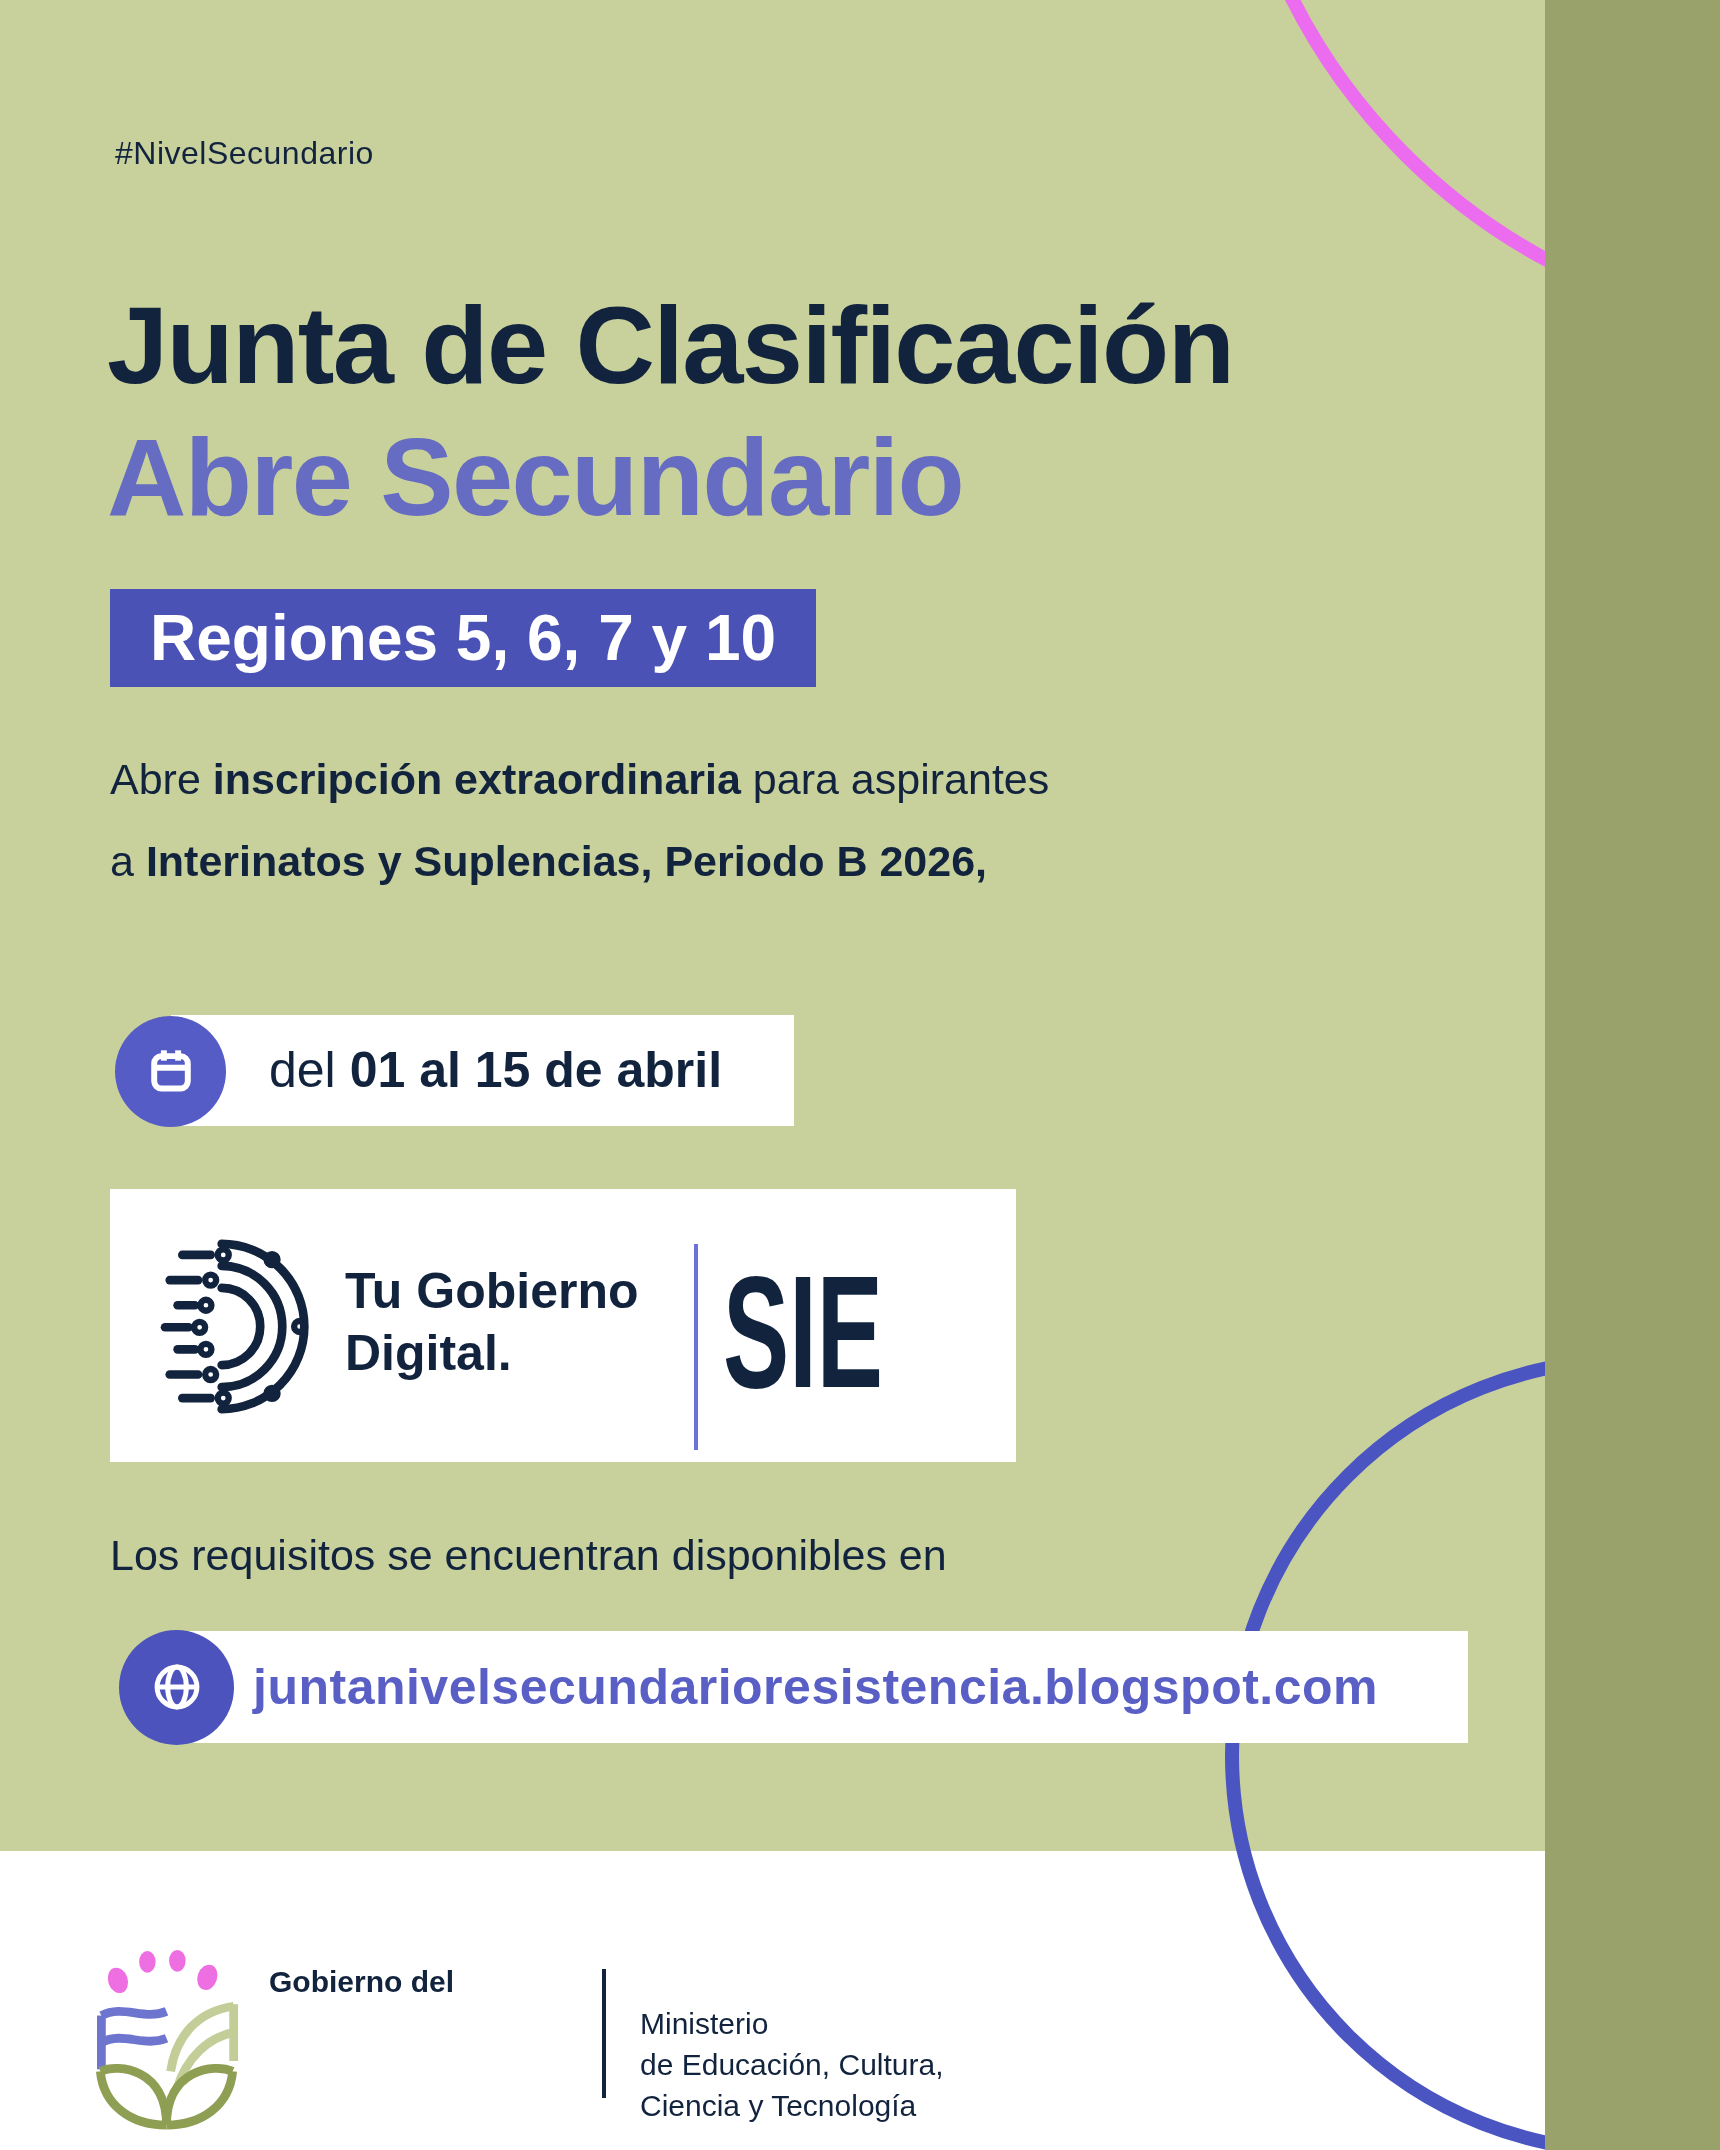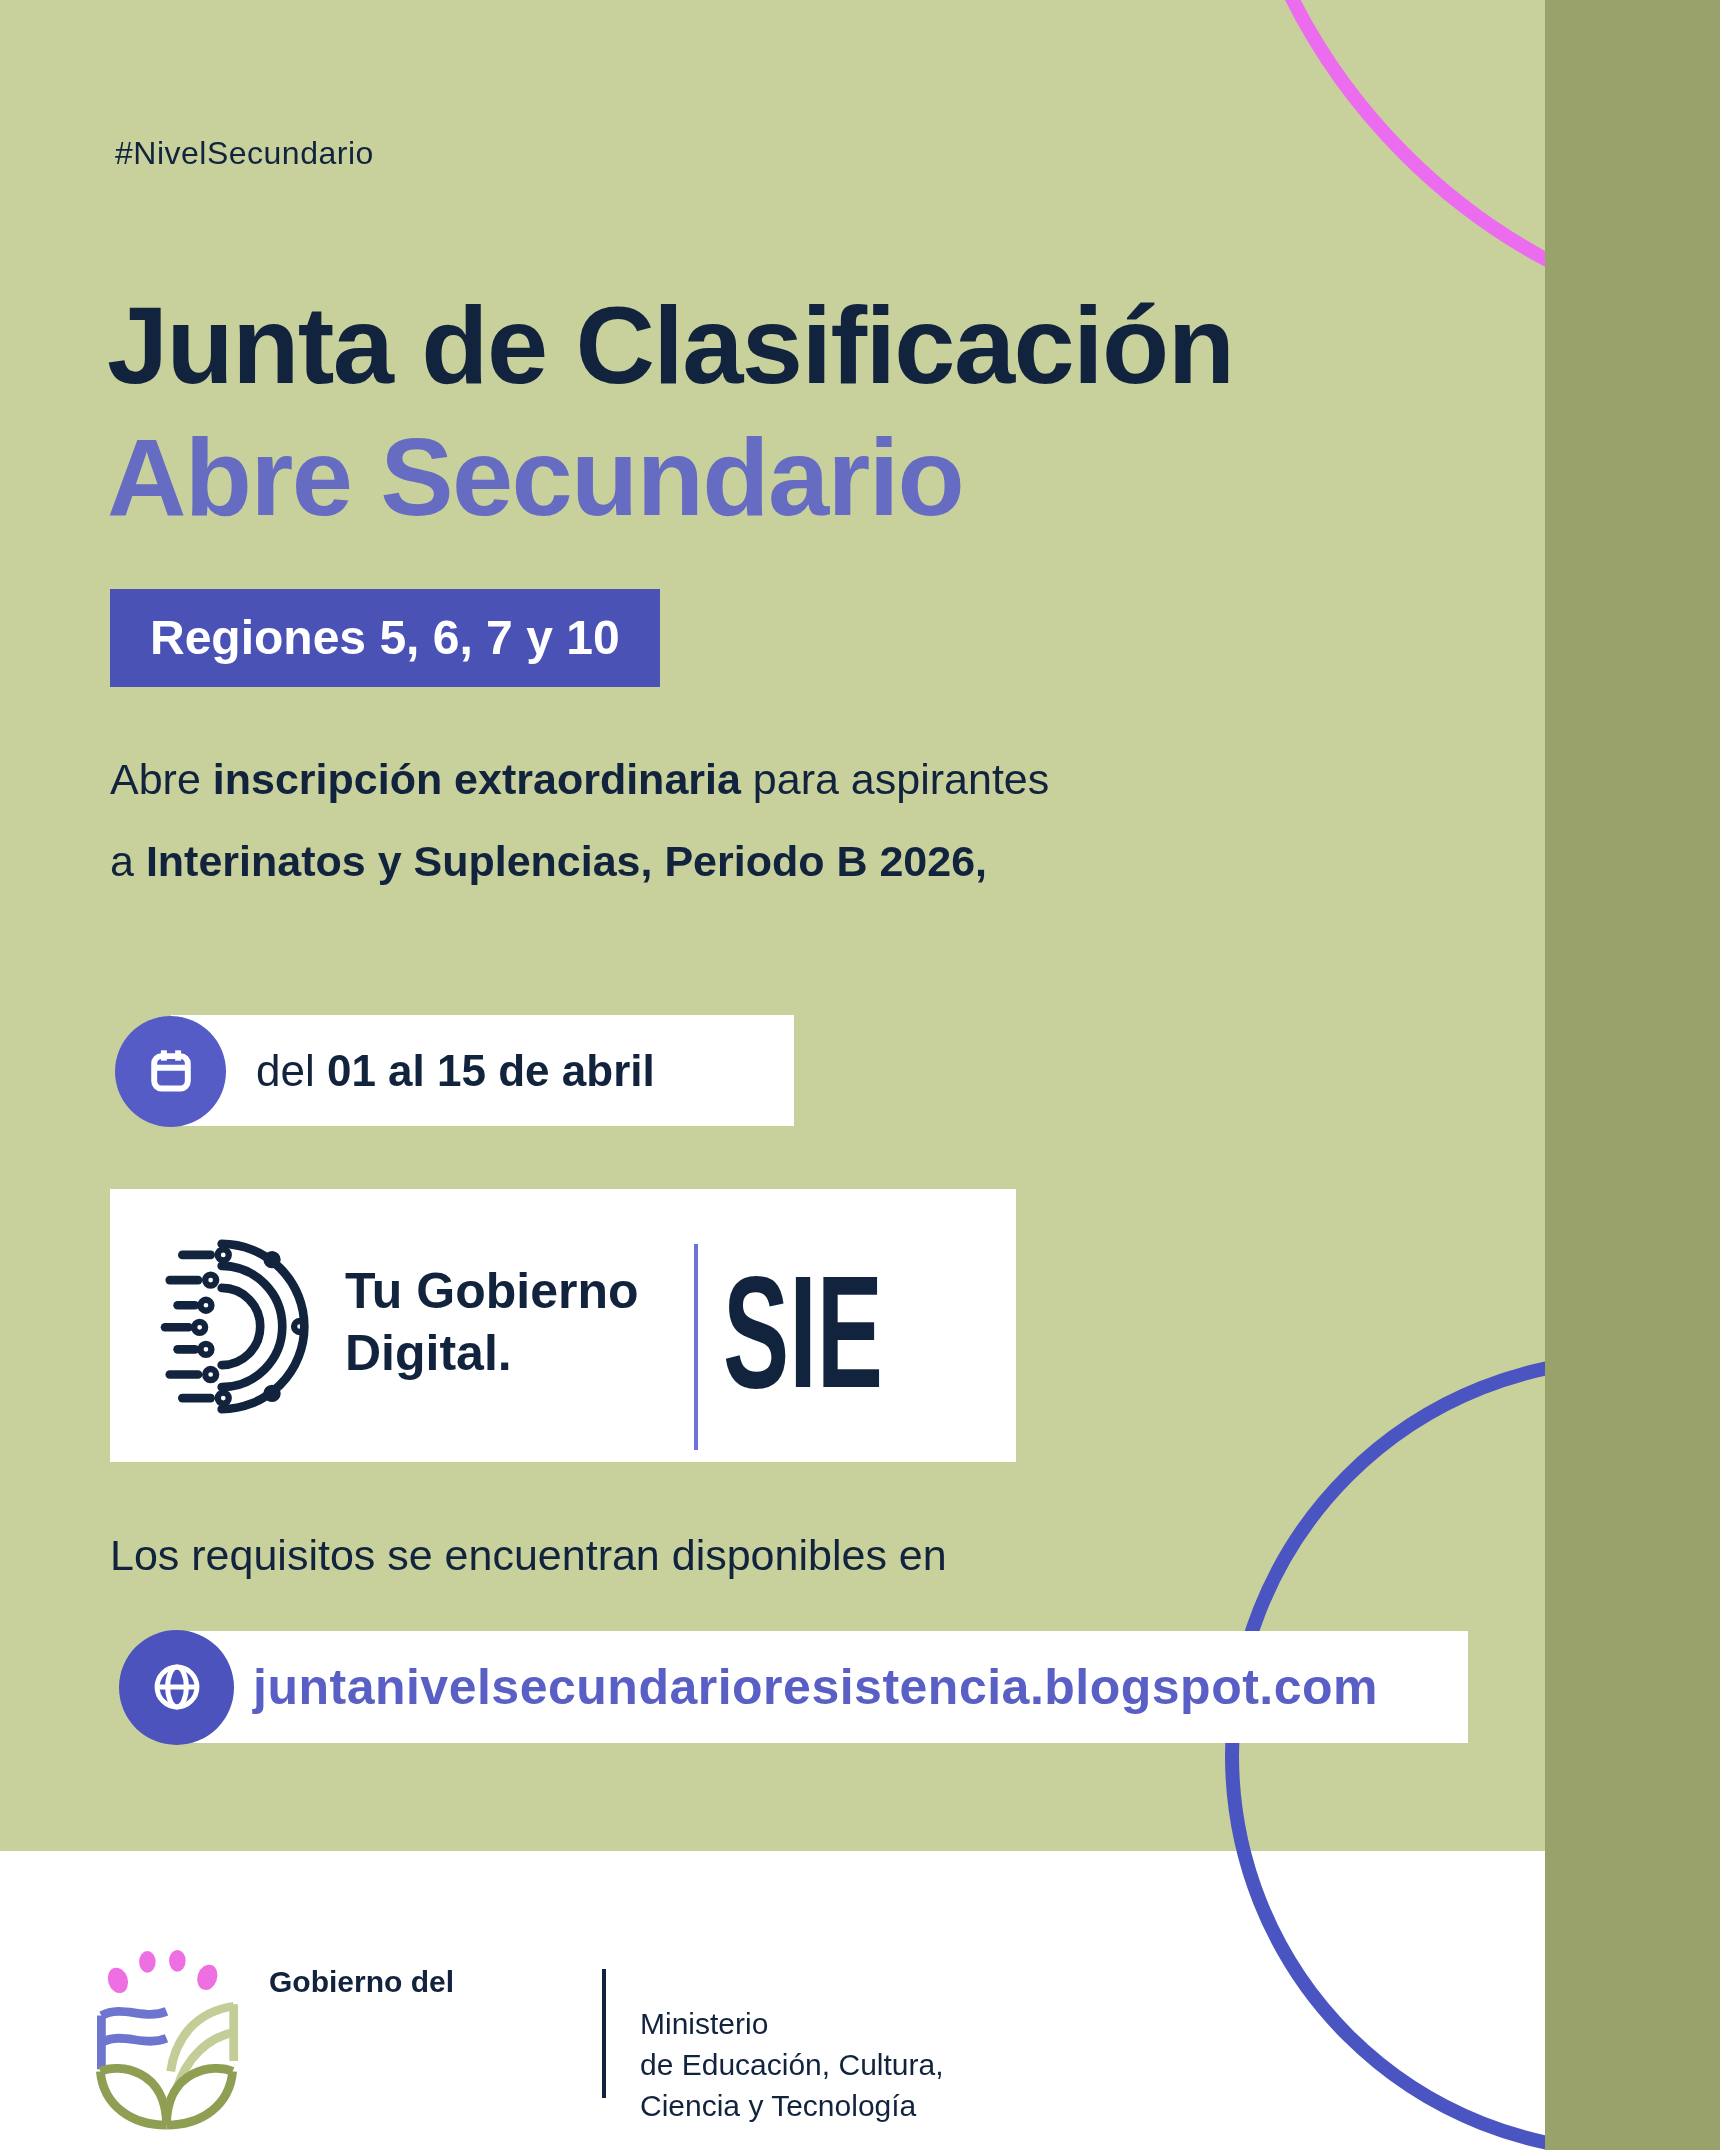--- a/index.html
+++ b/index.html
@@ -14,26 +14,26 @@
     border:14px solid #ec6cf0;border-radius:50%;z-index:2;}
   .blue-arc{position:absolute;left:1225px;top:1353px;width:777px;height:777px;
     border:14.5px solid #4a55c2;border-radius:50%;z-index:2;}
   .content{position:absolute;inset:0;z-index:3;}
   
   .hashtag{left:115px;top:135px;font-size:32px;letter-spacing:0.5px;color:#12233e;}
   .title{left:107px;top:279px;font-size:110px;font-weight:700;line-height:132px;letter-spacing:-1.6px;white-space:nowrap;}
   .title .l1{color:#12233e;display:block;}
   .title .l2{color:#666cc2;display:block;}
   .badge{left:110px;top:589px;height:98px;line-height:98px;background:#4b52b6;
-    color:#ffffff;font-size:48px;font-weight:700;padding:0 40px;white-space:nowrap;}
+    color:#ffffff;font-size:64px;font-weight:700;padding:0 40px;white-space:nowrap;}
   .body-text{left:110px;top:738px;font-size:43px;line-height:82px;color:#12233e;white-space:nowrap;}
   .body-text b{font-weight:700;}
   
   .pill-rect{left:171px;top:1015px;width:623px;height:111px;background:#ffffff;}
-  .pill-text{left:256px;top:1015px;height:111px;line-height:111px;font-size:44px;white-space:nowrap;color:#12233e;}
+  .pill-text{left:269px;top:1015px;height:111px;line-height:111px;font-size:50px;white-space:nowrap;color:#12233e;}
   .pill-text b{font-weight:700;}
   .icon-circle{border-radius:50%;display:flex;align-items:center;justify-content:center;}
   .cal-circle{left:115px;top:1016px;width:111px;height:111px;background:#565cc6;}
   
   .gov-box{left:110px;top:1189px;width:906px;height:273px;background:#ffffff;}
   .circuit{left:154px;top:1218px;}
   .gov-brand{left:345px;top:1260px;font-size:50px;font-weight:700;line-height:62px;color:#12233e;white-space:nowrap;}
   .gov-divider{left:694px;top:1244px;width:3.6px;height:206px;background:#6d72d8;}
   .sie{left:723px;top:1252px;font-size:160px;font-weight:600;color:#12233e;
     display:inline-block;transform:scaleX(0.62);transform-origin:left top;line-height:160px;white-space:nowrap;}

